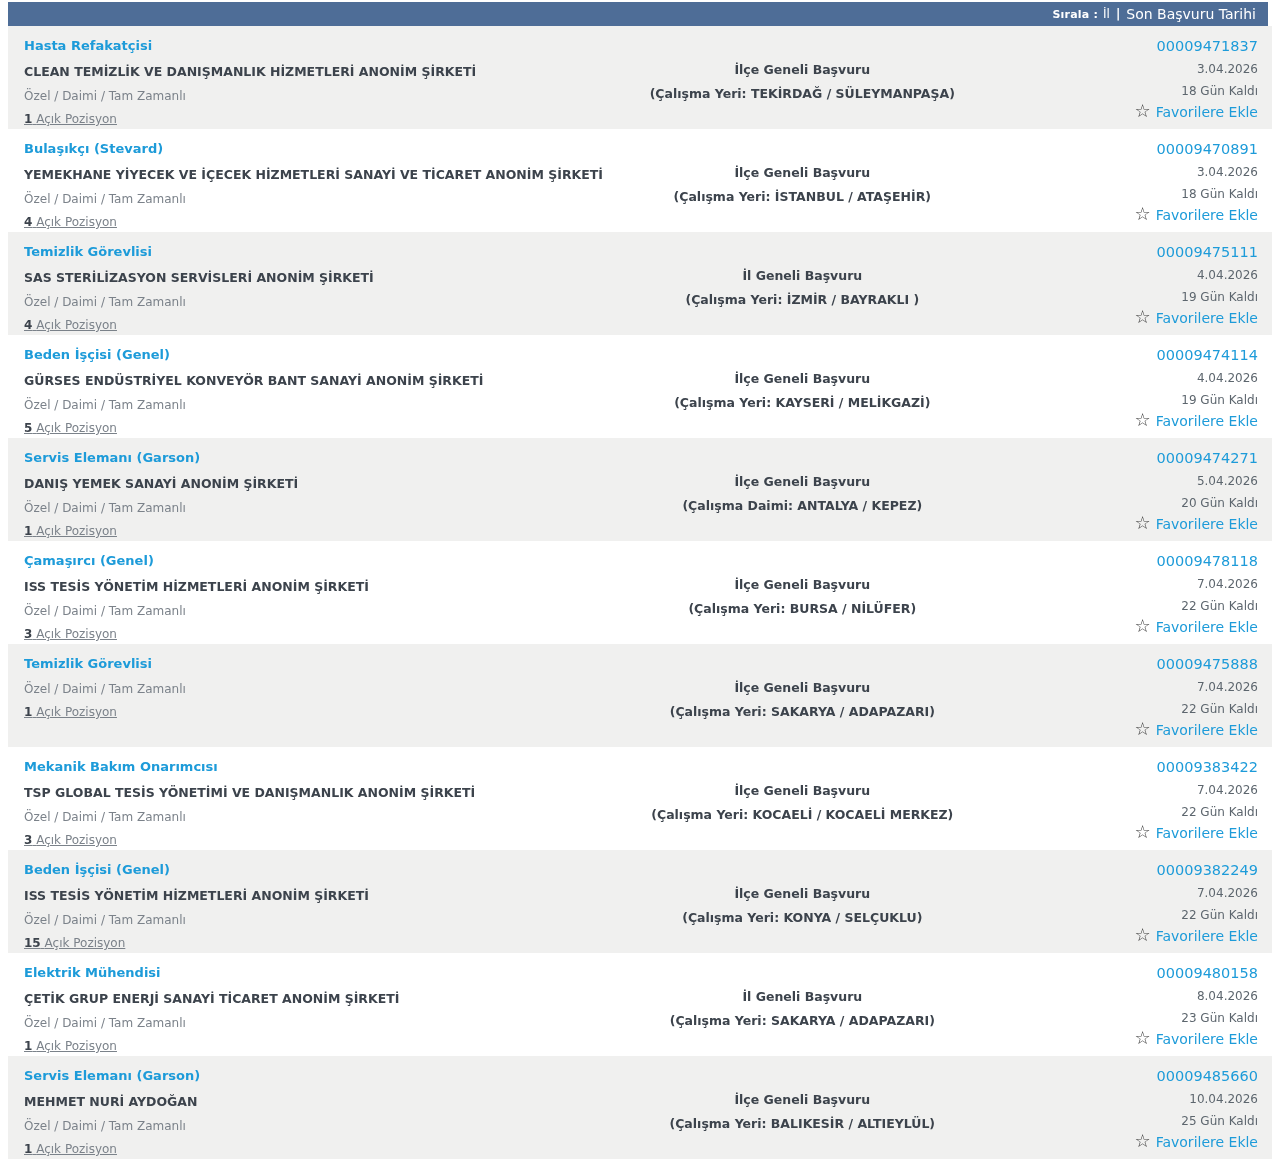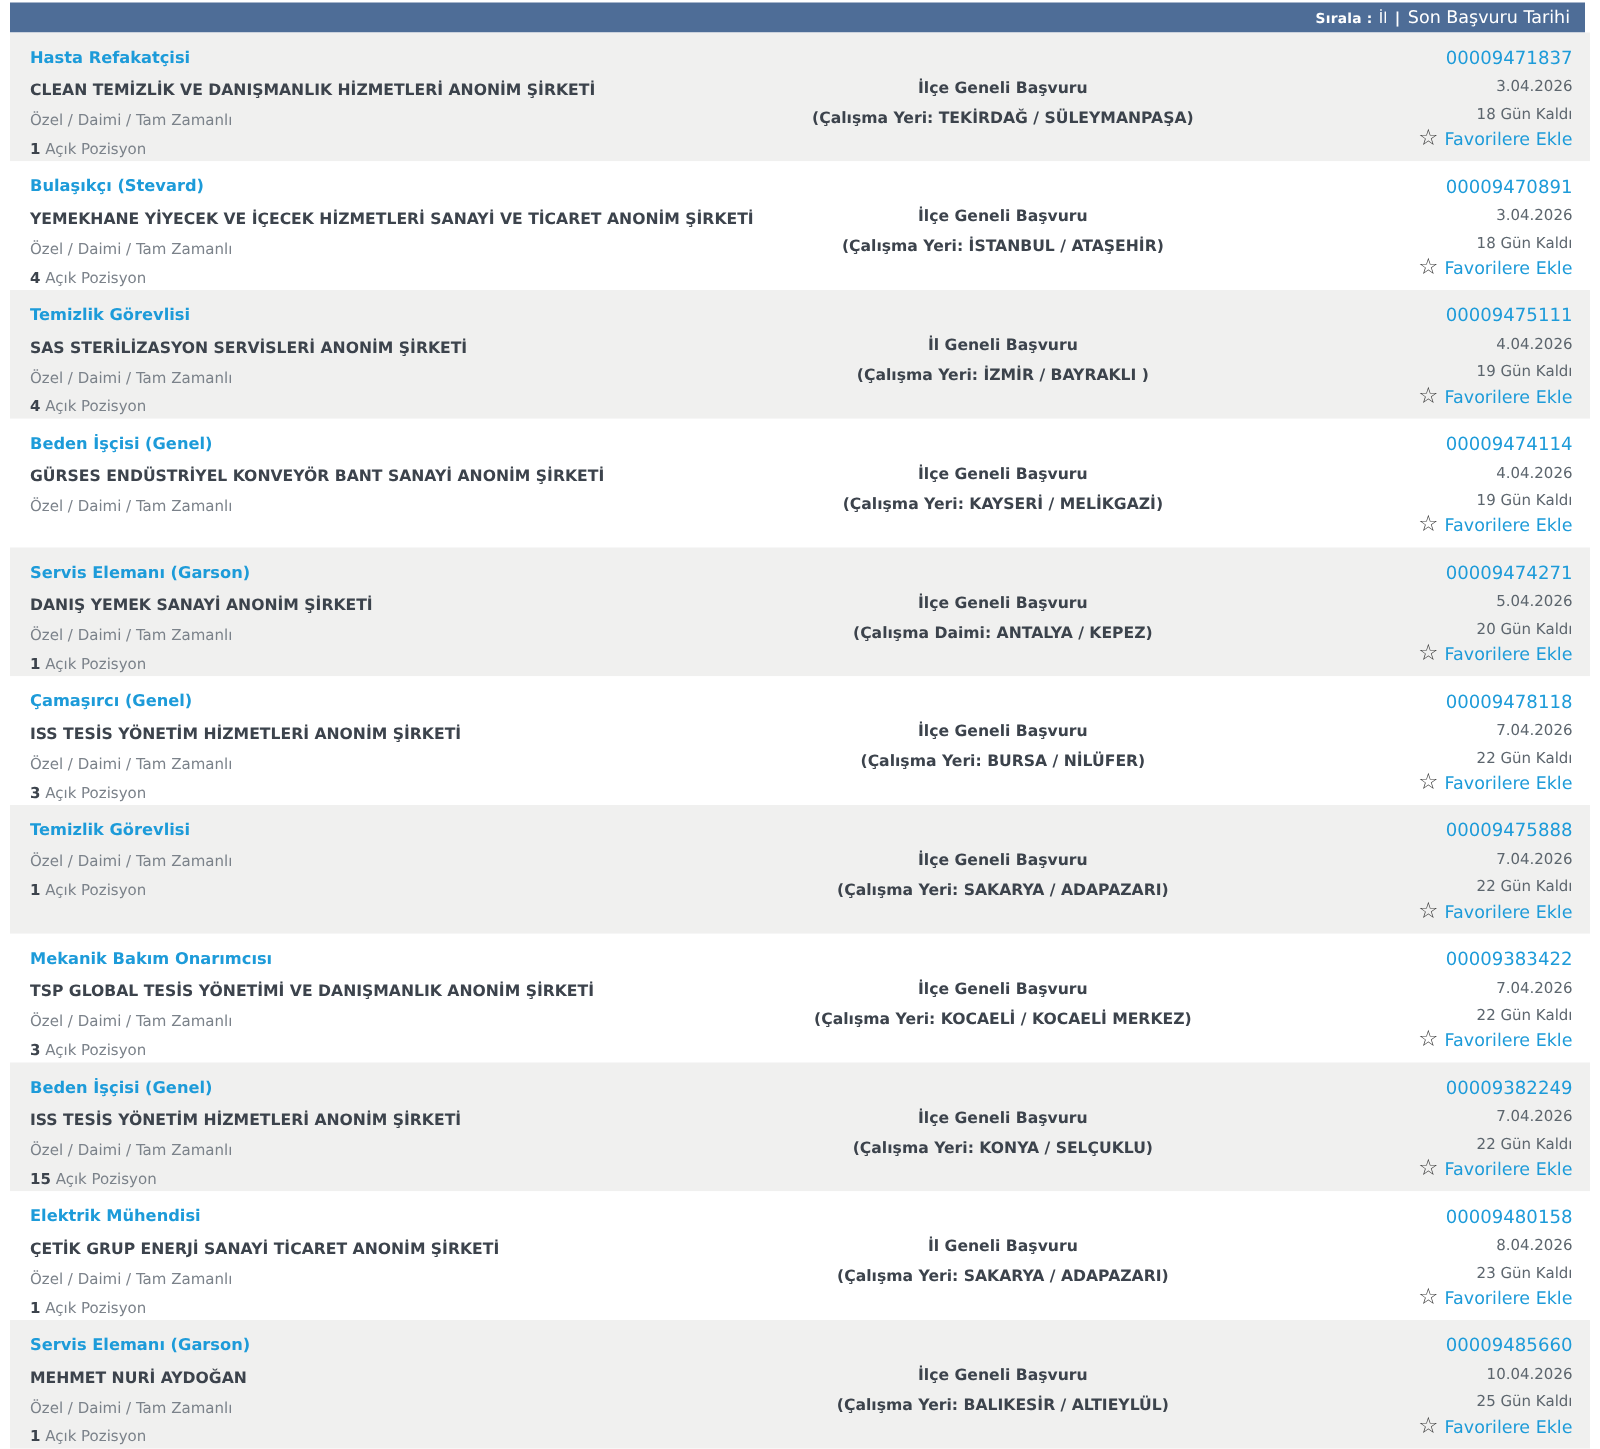--- a/index.html
+++ b/index.html
@@ -34,21 +34,21 @@
   .col-left { width:47%; min-width:0; }
   .job-title {
     display:inline-block; color:#1d9bd9; font-size:13px; font-weight:bold;
     text-decoration:none; margin:2px 0 0 6px; cursor:pointer;
   }
   .job-company {
     color:#3c434c; font-size:12.5px; font-weight:bold;
     margin:10px 0 0 6px; white-space:nowrap;
   }
   .job-type { color:#7b828a; font-size:12px; margin:10px 0 0 6px; }
-  .job-positions { font-size:12px; margin:9px 0 0 6px; color:#7b828a; }
+  .job-positions { font-size:12px; margin:9px 0 0 6px; color:#7b828a;text-decoration:underline; }
   .job-positions .pos-count { color:#3c434c; font-weight:bold; }
 
   .col-center {
     width:32.5%; text-align:center; padding-top:27px;
   }
   .job-scope { color:#3c434c; font-size:12.5px; font-weight:bold; }
   .job-location { color:#3c434c; font-size:12.5px; font-weight:bold; margin-top:9px; }
 
   .col-right {
     flex:1; text-align:right; padding-top:1px;
@@ -151,20 +151,24 @@
         <span class="star-icon">☆</span>
         <span>Favorilere Ekle</span>
       </a>
     </div>
   </div>
       <div class="job-row">
     <div class="col-left">
       <a class="job-title">Beden İşçisi (Genel)</a>
       <div class="job-company">GÜRSES ENDÜSTRİYEL KONVEYÖR BANT SANAYİ ANONİM ŞİRKETİ</div>
       <div class="job-type">Özel / Daimi / Tam Zamanlı</div>
+      <div class="job-positions">
+        <span class="pos-count">5</span>
+        <span>Açık Pozisyon</span>
+      </div>
     </div>
     <div class="col-center">
       <div class="job-scope">İlçe Geneli Başvuru</div>
       <div class="job-location">(Çalışma Yeri: KAYSERİ / MELİKGAZİ)</div>
     </div>
     <div class="col-right">
       <a class="job-number">00009474114</a>
       <div class="job-date">4.04.2026</div>
       <div class="job-days">19 Gün Kaldı</div>
       <a class="job-fav">

